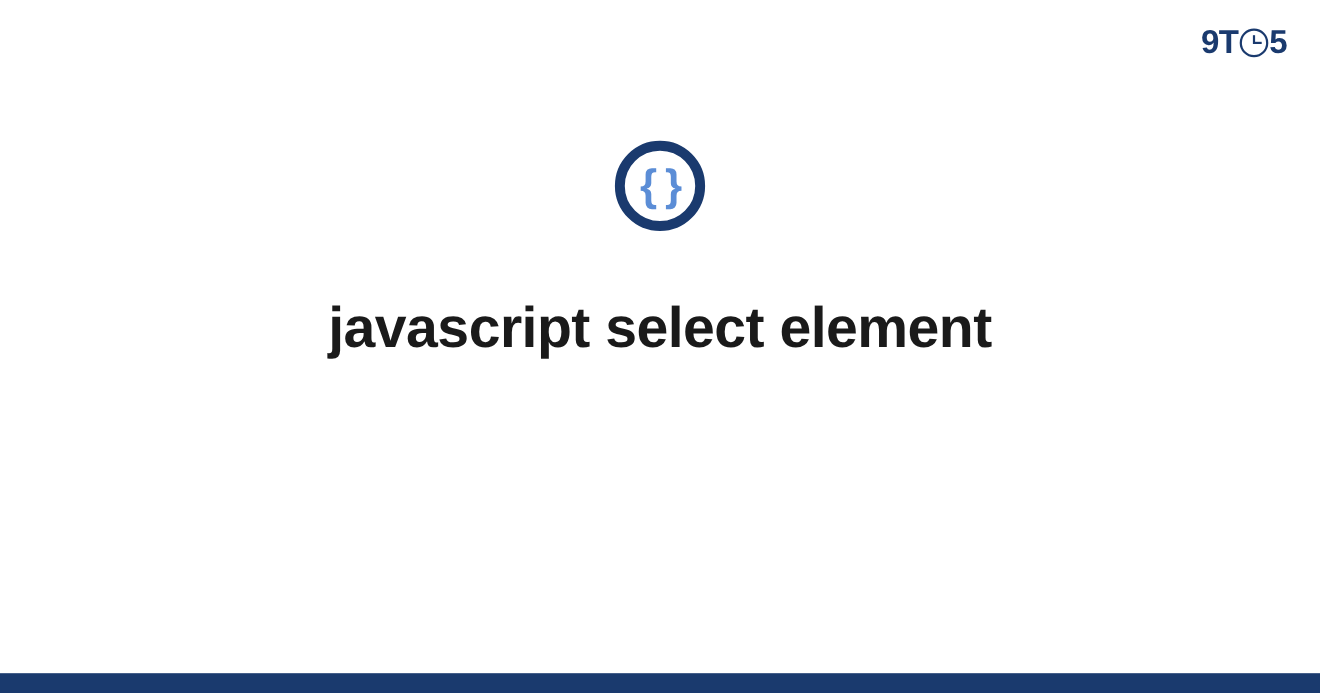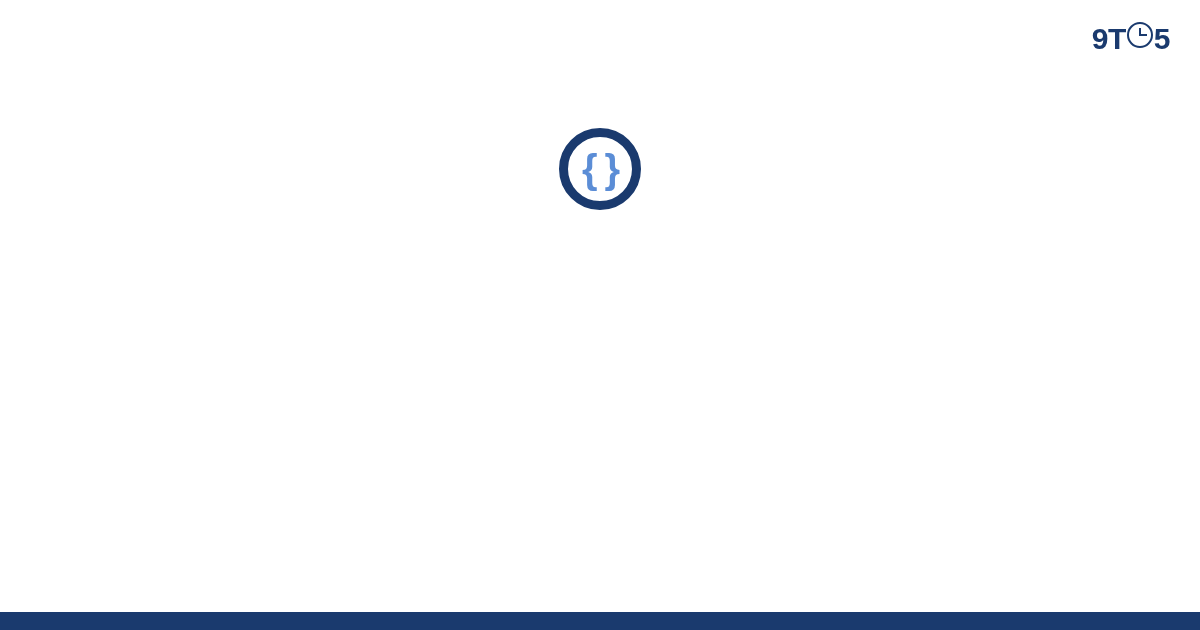--- a/index.html
+++ b/index.html
@@ -16,21 +16,21 @@
       overflow: hidden;
     }
     .logo {
       position: absolute;
       top: 22px;
       right: 30px;
       font-size: 30px;
       font-weight: bold;
       letter-spacing: -0.5px;
       display: flex;
-      align-items: flex-start;
+      align-items: center;
     }
     .logo-9t {
       color: #1a3a6e;
     }
     .logo-clock {
       display: inline-flex;
       width: 26px;
       height: 26px;
       border: 2.5px solid #1a3a6e;
       border-radius: 50%;
@@ -114,15 +114,16 @@
 <div class="logo">
   <span class="logo-9t">9T</span>
   <span class="logo-clock"></span>
   <span class="logo-5">5</span>
 </div>
 
 <div class="content">
   <div class="icon-circle">
     <span class="braces">{ }</span>
   </div>
+  <h1 class="title">javascript select element</h1>
 </div>
 
 <div class="footer-bar"></div>
 
 </body></html>

